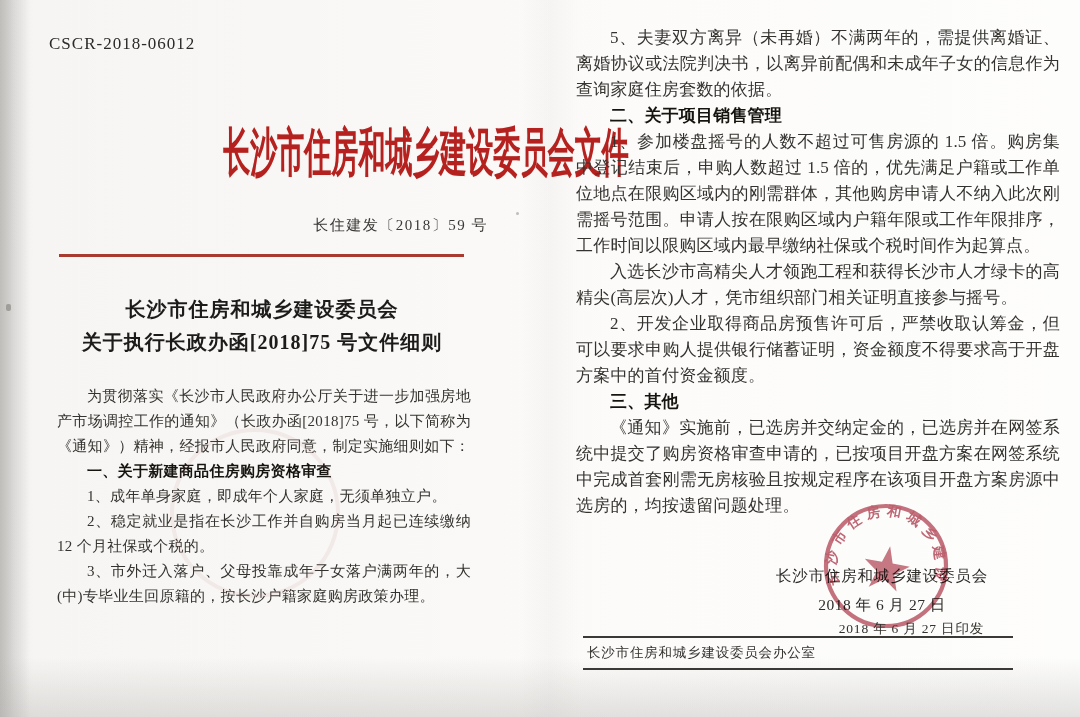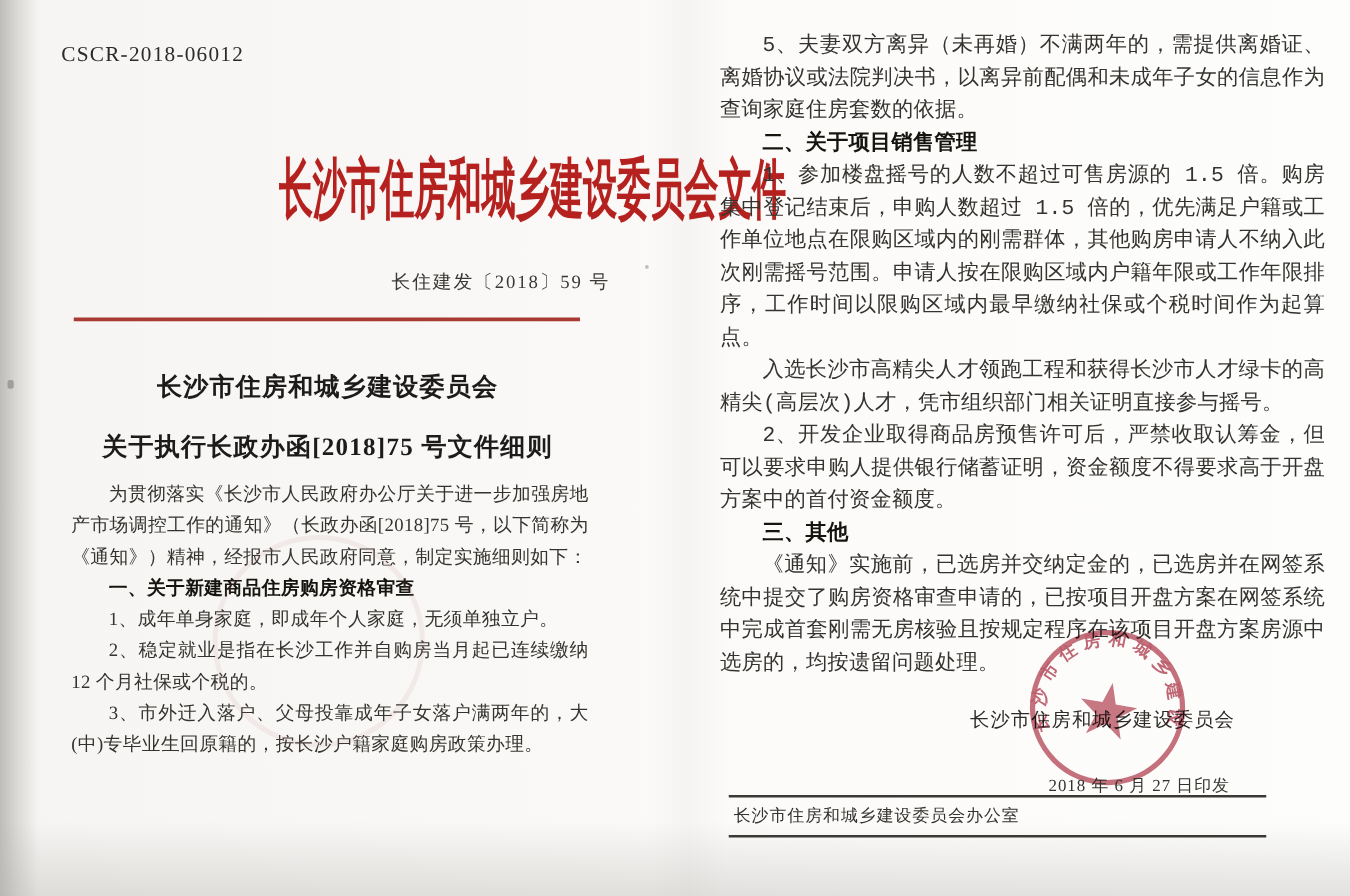--- a/index.html
+++ b/index.html
@@ -23,25 +23,25 @@
   .masthead{position:absolute;left:36px;top:124px;width:452px;text-align:right;line-height:58px;}
   .masthead-inner{display:inline-block;white-space:nowrap;font-size:52px;font-weight:700;
     color:#b4211e;transform:scaleX(.52);transform-origin:center;
     text-shadow:0 0 1px rgba(180,33,30,.4);}
   .issue-no{position:absolute;left:36px;top:216px;width:452px;text-align:right;
     font-size:15px;letter-spacing:1.5px;color:#3a3936;}
   .red-rule{position:absolute;left:59px;top:254px;width:405px;height:3px;background:#a93a31;}
   .doc-title{position:absolute;left:34px;width:456px;text-align:center;font-weight:700;
     color:#1c1b19;font-size:20px;letter-spacing:1px;white-space:nowrap;}
   .doc-title.l1{top:296px;}
-  .doc-title.l2{top:329px;margin-top:15px;}
+  .doc-title.l2{top:329px;}
   .body-left{position:absolute;left:57px;top:384px;width:414px;font-size:15px;line-height:25px;
     letter-spacing:.3px;color:#34332f;text-align:justify;text-justify:inter-ideograph;font-family:Liberation Serif, serif;}
   .body-right{position:absolute;left:576px;top:25px;width:484px;font-size:17px;line-height:26px;
-    letter-spacing:.2px;color:#34332f;text-align:justify;text-justify:inter-ideograph;font-family:Liberation Mono, monospace;}
+    letter-spacing:.2px;color:#34332f;text-align:justify;text-justify:inter-ideograph;}
   .body-left p,.body-right p{margin:0;text-indent:2em;}
   .body-left p.heading,.body-right p.heading{font-weight:700;color:#15140f;}
   .bleed-stamp{position:absolute;left:170px;top:428px;width:162px;height:162px;border-radius:50%;
     border:4px solid rgba(186,122,118,.10);pointer-events:none;}
   .speck1{position:absolute;left:516px;top:212px;width:3px;height:3px;background:#8e8d8a;opacity:.55;border-radius:50%;}
   .speck2{position:absolute;left:6px;top:304px;width:5px;height:7px;background:#706f6c;opacity:.5;border-radius:2px;}
 
   
   .sig-org{position:absolute;left:732px;top:566px;width:300px;text-align:center;
     font-size:15.5px;letter-spacing:.8px;color:#2c2b28;}
@@ -93,20 +93,21 @@
       <p class="para">5、夫妻双方离异（未再婚）不满两年的，需提供离婚证、离婚协议或法院判决书，以离异前配偶和未成年子女的信息作为查询家庭住房套数的依据。</p>
       <p class="heading">二、关于项目销售管理</p>
       <p class="para">1、参加楼盘摇号的人数不超过可售房源的 1.5 倍。购房集中登记结束后，申购人数超过 1.5 倍的，优先满足户籍或工作单位地点在限购区域内的刚需群体，其他购房申请人不纳入此次刚需摇号范围。申请人按在限购区域内户籍年限或工作年限排序，工作时间以限购区域内最早缴纳社保或个税时间作为起算点。</p>
       <p class="para">入选长沙市高精尖人才领跑工程和获得长沙市人才绿卡的高精尖(高层次)人才，凭市组织部门相关证明直接参与摇号。</p>
       <p class="para">2、开发企业取得商品房预售许可后，严禁收取认筹金，但可以要求申购人提供银行储蓄证明，资金额度不得要求高于开盘方案中的首付资金额度。</p>
       <p class="heading">三、其他</p>
       <p class="para">《通知》实施前，已选房并交纳定金的，已选房并在网签系统中提交了购房资格审查申请的，已按项目开盘方案在网签系统中完成首套刚需无房核验且按规定程序在该项目开盘方案房源中选房的，均按遗留问题处理。</p>
     </div>
 
     <div class="sig-org">长沙市住房和城乡建设委员会</div>
+    <div class="sig-date">2018 年 6 月 27 日</div>
 
     <svg class="seal" width="132" height="132" viewBox="0 0 132 132">
       <defs>
         <path id="sealArc" d="M 20.7 87.1 A 50 50 0 1 1 111.3 87.1" fill="none"></path>
       </defs>
       <circle cx="66" cy="66" r="60" fill="none" stroke="#b8505e" stroke-width="4.2" opacity="0.92"></circle>
       <g transform="translate(66,70) rotate(10)">
         <polygon points="0,-24 5.4,-7.5 22.8,-7.4 8.8,2.9 14.1,19.4 0,9.2 -14.1,19.4 -8.8,2.9 -22.8,-7.4 -5.4,-7.5" fill="#b8505e" opacity="0.88"></polygon>
       </g>
       <text font-size="14" font-weight="700" fill="#b5495a" letter-spacing="5.5" opacity="0.95" font-family="Liberation Serif, DejaVu Serif, serif">

